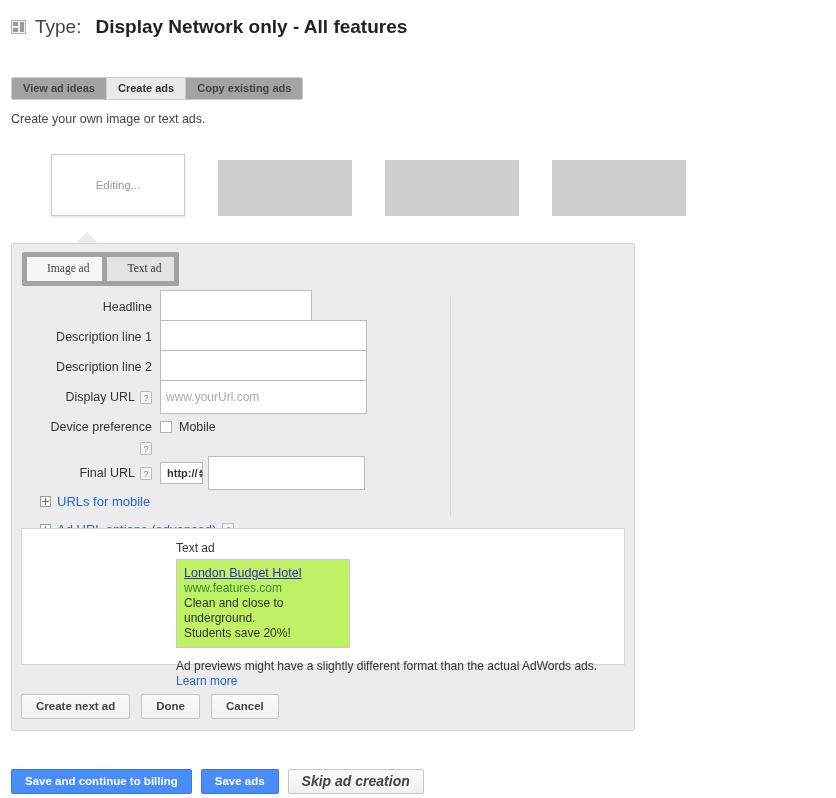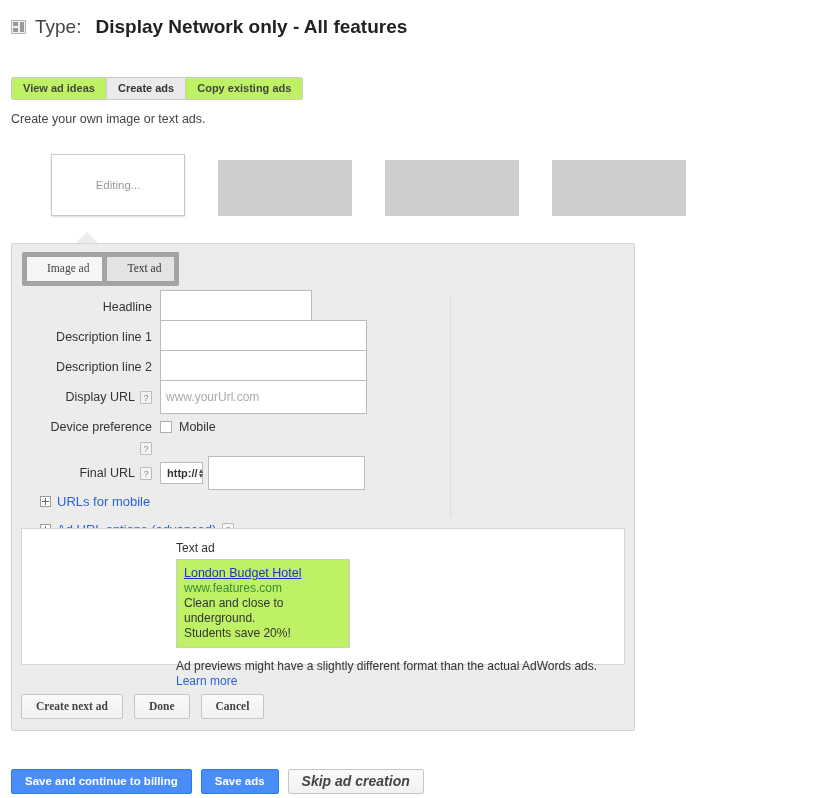--- a/index.html
+++ b/index.html
@@ -77,21 +77,21 @@
     border: 1px solid #ccc;
     border-radius: 2px;
     overflow: hidden;
     background: #fff;
   }
   .tab-strip .tab {
     font-size: 11px;
     font-weight: bold;
     color: #444;
     padding: 4px 11px 5px 11px;
-    background: #bef264;
+    background: #a3a3a3;
     border-right: 1px solid #ccc;
     cursor: pointer;
     line-height: 12px;
     white-space: nowrap;
   }
   .tab-strip .tab:last-child { border-right: none; }
   .tab-strip .tab.selected {
     background: #eaeaea;
     color: #333;
   }
@@ -411,21 +411,21 @@
     font-size: 11.5px;
     font-weight: bold;
     color: #444;
     background: linear-gradient(#fafafa, #f1f1f1);
     border: 1px solid #c5c5c5;
     border-radius: 2px;
     padding: 5px 14px 6px 14px;
     cursor: pointer;
     line-height: 12px;
     white-space: nowrap;
-    font-family: Liberation Serif, serif;
+    font-family: Liberation Sans, sans-serif;
   }
 
   
   .bottom-actions {
     position: absolute;
     left: 11px;
     top: 769px;
     display: flex;
     gap: 9px;
   }

